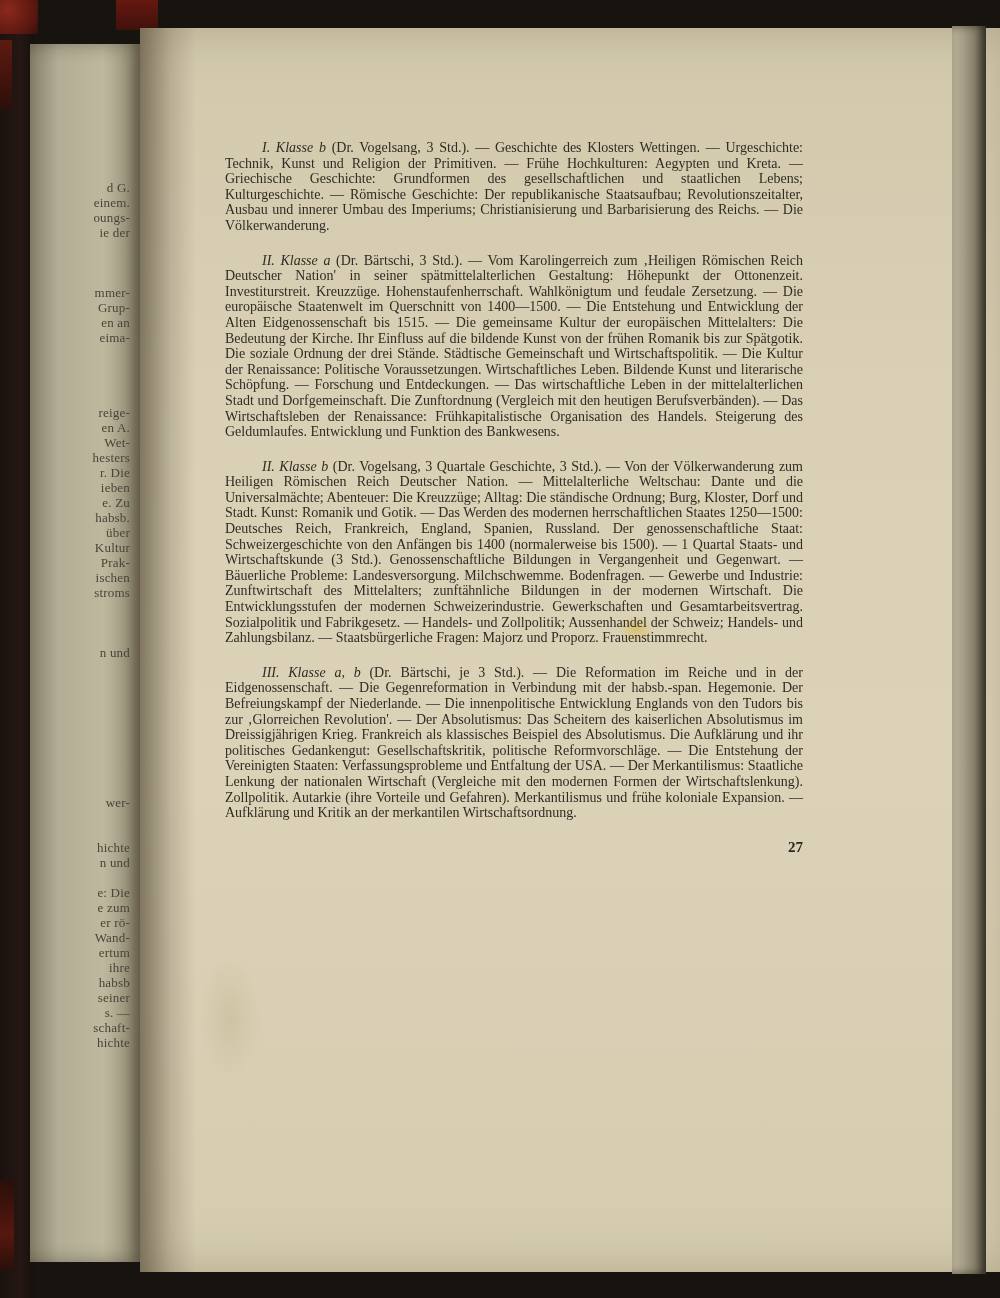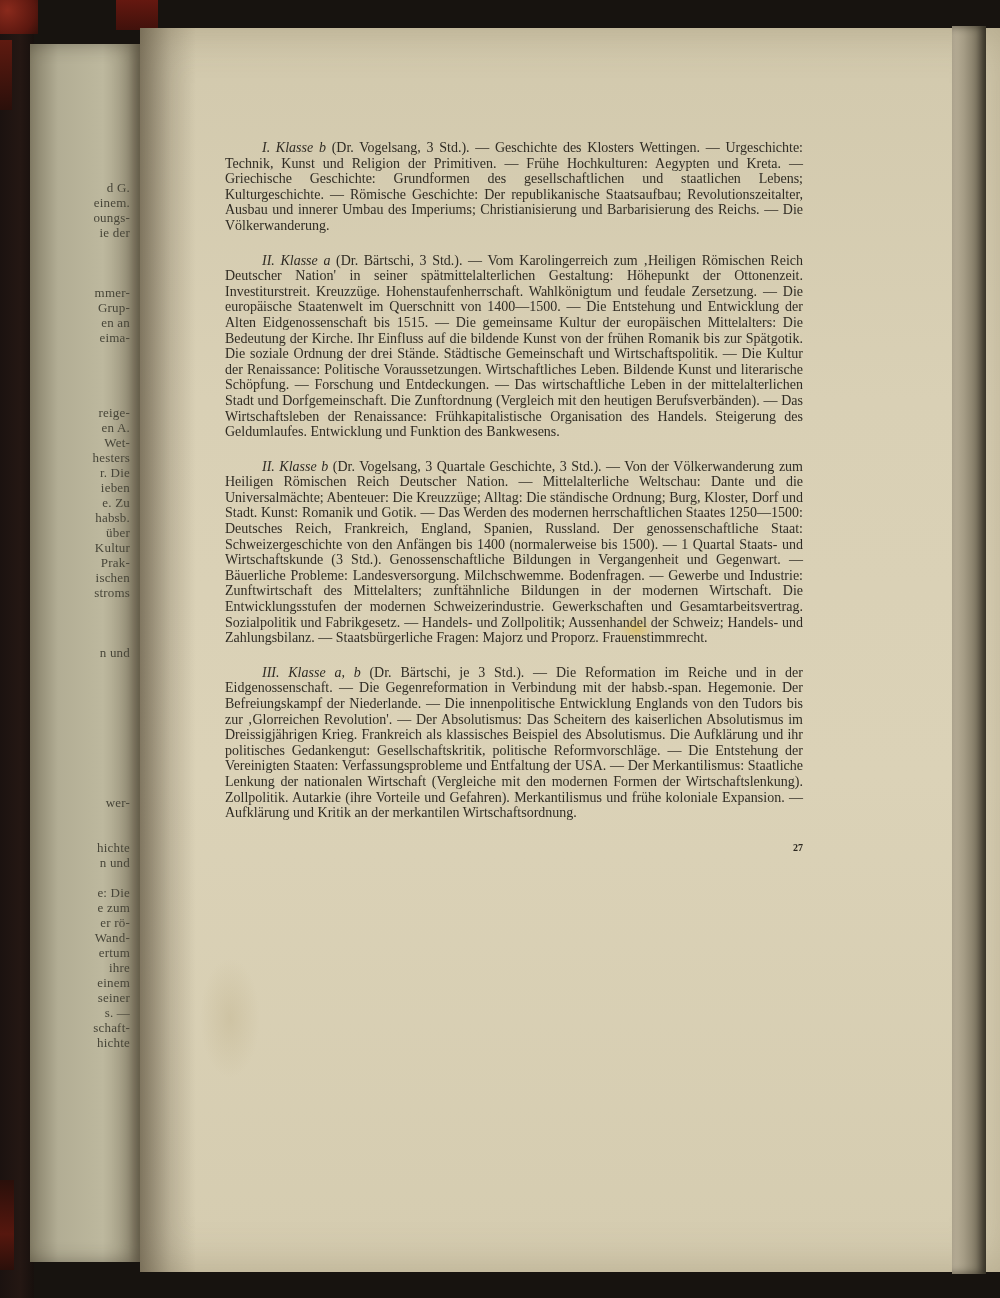--- a/index.html
+++ b/index.html
@@ -76,21 +76,21 @@
     font-size: 14px; line-height: 15.6px;
     text-align: justify;
   }
   p.para { margin: 0 0 19px 0; text-indent: 37px; }
   .lead { font-style: italic; }
 
   .page-number {
     margin-top: 14px;
     text-align: right;
     font-weight: bold;
-    font-size: 10px;
+    font-size: 15px;
     color: #2c2820;
   }
 
   
   .right-stack {
     position: absolute; left: 952px; top: 26px; width: 34px; height: 1248px;
     background: linear-gradient(90deg, #bcb29b 0%, #a59c85 35%, #837b66 70%, #5c5646 100%);
     box-shadow: inset -4px 0 8px rgba(20,16,10,0.6);
   }
 </style>
@@ -153,21 +153,21 @@
         <div class="frag-line"></div>
         <div class="frag-line">hichte</div>
         <div class="frag-line">n und</div>
         <div class="frag-line"></div>
         <div class="frag-line">e: Die</div>
         <div class="frag-line">e zum</div>
         <div class="frag-line">er rö-</div>
         <div class="frag-line">Wand-</div>
         <div class="frag-line">ertum</div>
         <div class="frag-line">ihre</div>
-        <div class="frag-line">einem</div>
+        <div class="frag-line">habsb</div>
         <div class="frag-line">seiner</div>
         <div class="frag-line">s. —</div>
         <div class="frag-line">schaft-</div>
         <div class="frag-line">hichte</div>
       </div>
   </div>
 
   <div class="main-page">
     <div class="gutter-shadow"></div>
     <div class="stain-yellow"></div>

